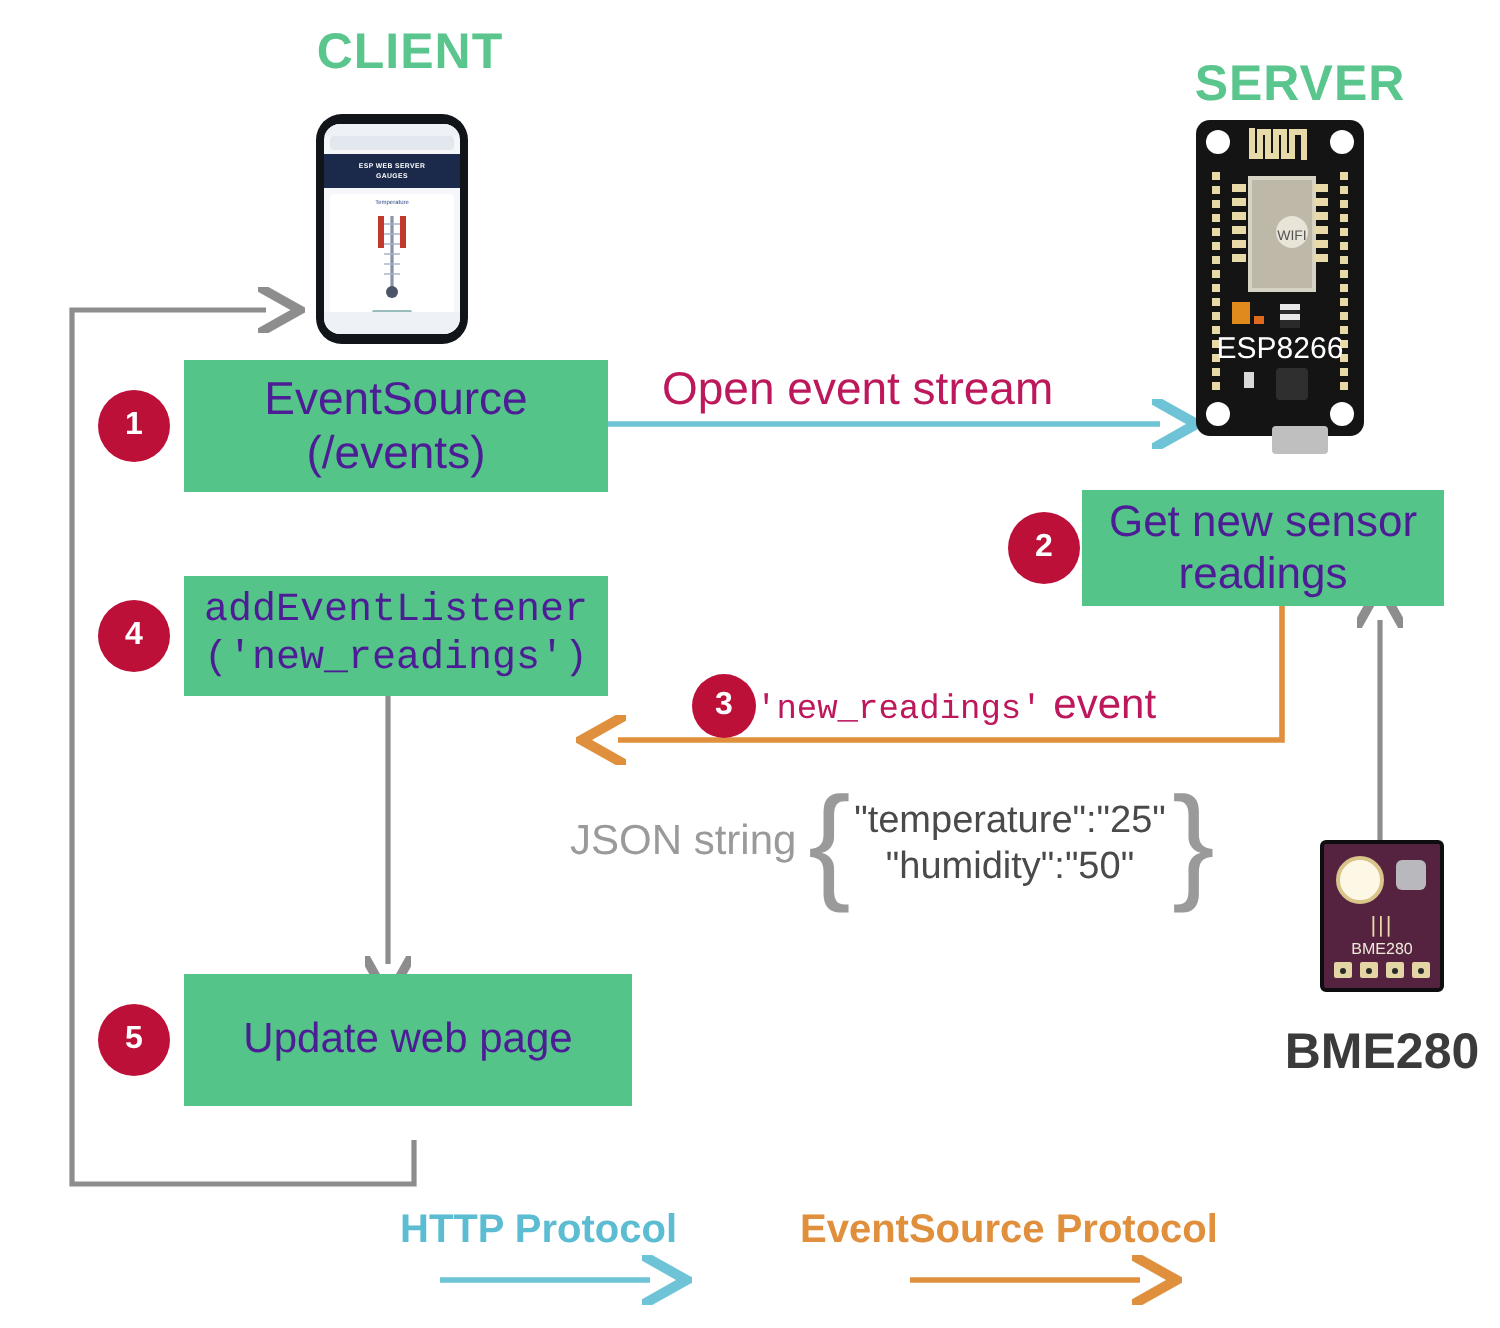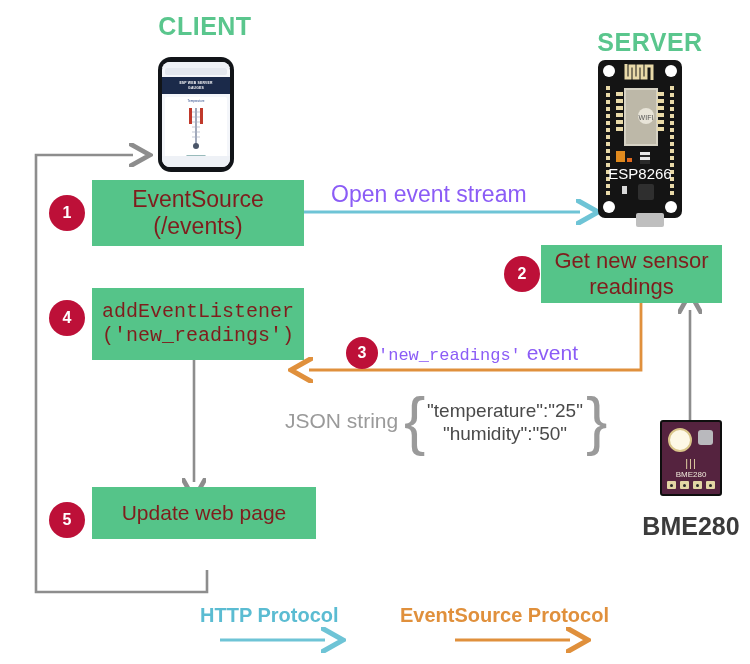--- a/index.html
+++ b/index.html
@@ -4,32 +4,32 @@
 <style>
   html,body{margin:0;padding:0;background:#ffffff;}
   body{width:750px;height:664px;position:relative;overflow:hidden;
        font-family:"Liberation Sans",sans-serif;color:#3b3b3b;}
   .abs{position:absolute;}
 
   
   .heading{font-weight:bold;font-size:25px;letter-spacing:.5px;color:#5ac68d;text-align:center;}
 
   
-  .gbox{background:#55c489;color:#7f1d1d;display:flex;align-items:center;
+  .gbox{background:#55c489;color:#4c1d95;display:flex;align-items:center;
         justify-content:center;text-align:center;line-height:1.18;box-sizing:border-box;}
   .gbox.sans{font-family:"Liberation Sans",sans-serif;font-size:23px;}
   .gbox.mono{font-family:"Liberation Mono",monospace;font-size:20px;}
 
   
   .badge{width:36px;height:36px;border-radius:50%;background:#bd1038;color:#fff;
          display:flex;align-items:center;justify-content:center;
          font-size:16px;font-weight:bold;z-index:6;}
 
   
-  .lbl{font-size:23px;color:#8b5cf6;white-space:nowrap;}
+  .lbl{font-size:23px;color:#be185d;white-space:nowrap;}
   .lbl.mono{font-family:"Liberation Mono",monospace;font-size:17px;}
   .legend-lbl{font-weight:bold;font-size:20px;white-space:nowrap;}
   .json-lbl{font-size:21px;color:#9a9a9a;}
   .json-body{font-size:19px;color:#4a4a4a;text-align:center;line-height:1.2;white-space:nowrap;}
   .brace{font-size:64px;color:#9a9a9a;font-family:"Liberation Sans",sans-serif;line-height:.8;}
   .devname{font-size:25px;font-weight:bold;color:#3b3b3b;text-align:center;}
 
   svg.layer{position:absolute;left:0;top:0;width:750px;height:664px;pointer-events:none;}
 
   
@@ -244,29 +244,29 @@
 <div class="abs badge" style="left:49px;top:195px;">1</div>
 
 <div class="abs gbox sans" style="left:541px;top:245px;width:181px;height:58px;font-size:22px;">
   <span>
     <span>Get new sensor</span><br>
     <span>readings</span>
   </span>
 </div>
 <div class="abs badge" style="left:504px;top:256px;">2</div>
 
-<div class="abs gbox mono" style="left:92px;top:288px;width:212px;height:72px;">
+<div class="abs gbox mono" style="left:92px;top:288px;width:212px;height:60px;">
   <span>
     <span>addEventListener</span><br>
     <span>('new_readings')</span>
   </span>
 </div>
 <div class="abs badge" style="left:49px;top:300px;">4</div>
 
-<div class="abs gbox sans" style="left:92px;top:487px;width:224px;height:52px;font-size:21px;">
+<div class="abs gbox sans" style="left:92px;top:487px;width:224px;height:66px;font-size:21px;">
   <span>
     <span>Update web page</span><br>
   </span>
 </div>
 <div class="abs badge" style="left:49px;top:502px;">5</div>
 
 <div class="abs lbl" style="left:331px;top:181px;">Open event stream</div>
 
 <div class="abs badge" style="left:346px;top:337px;width:32px;height:32px;">3</div>
 <div class="abs" style="left:378px;top:341px;white-space:nowrap;">

